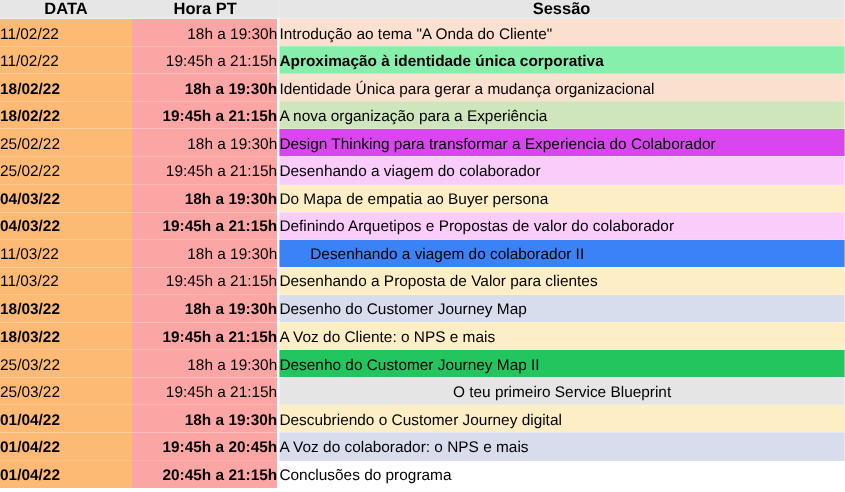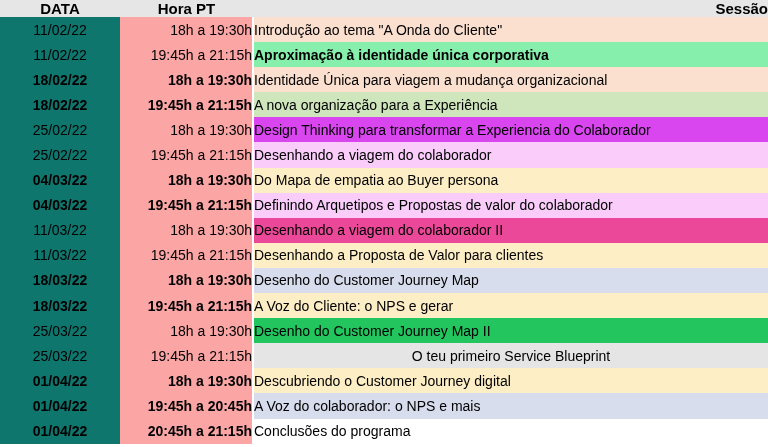--- a/index.html
+++ b/index.html
@@ -27,34 +27,34 @@
     background: #e6e6e6;
     font-size: 15px;
     font-weight: bold;
     color: #000000;
     padding: 0;
     vertical-align: middle;
     white-space: nowrap;
   }
   th.h-data   { text-align: center; padding-left: 10px; }
   th.h-hora   { text-align: center; }
-  th.h-sessao { text-align: right; padding-left: 9px; }
+  th.h-sessao { text-align: center; padding-left: 9px; }
 
   #schedule-table tbody td {
     height: 25.1px;
     font-size: 14px;
     color: #000000;
     padding: 0;
     vertical-align: middle;
     white-space: nowrap;
     overflow: hidden;
   }
   td.c-data {
-    background: #0f766e;
-    text-align: center;
+    background: #fdba74;
+    text-align: left;
     padding-right: 12px;
   }
   td.c-hora {
     background: #fca5a5;
     text-align: right;
     padding-right: 11px;
   }
   td.c-sessao {
     text-align: left;
     padding-left: 9px;
@@ -88,21 +88,21 @@
         <td class="c-sessao" style="background: rgb(251, 224, 207);"><span>Introdução ao tema "A Onda do Cliente"</span></td>
       </tr>
       <tr>
         <td class="c-data">11/02/22</td>
         <td class="c-hora">19:45h a 21:15h</td>
         <td class="c-sessao" style="background: #86efac; font-weight: bold;"><span>Aproximação à identidade única corporativa</span></td>
       </tr>
       <tr class="bold">
         <td class="c-data">18/02/22</td>
         <td class="c-hora">18h a 19:30h</td>
-        <td class="c-sessao" style="background: rgb(251, 224, 207);"><span>Identidade Única para viagem a mudança organizacional</span></td>
+        <td class="c-sessao" style="background: rgb(251, 224, 207);"><span>Identidade Única para gerar a mudança organizacional</span></td>
       </tr>
       <tr class="bold">
         <td class="c-data">18/02/22</td>
         <td class="c-hora">19:45h a 21:15h</td>
         <td class="c-sessao" style="background: rgb(207, 229, 187); margin-top: 30px;"><span>A nova organização para a Experiência</span></td>
       </tr>
       <tr>
         <td class="c-data">25/02/22</td>
         <td class="c-hora">18h a 19:30h</td>
         <td class="c-sessao" style="background: #d946ef;"><span>Design Thinking para transformar a Experiencia do Colaborador</span></td>
@@ -118,36 +118,36 @@
         <td class="c-sessao" style="background: rgb(253, 238, 197);"><span>Do Mapa de empatia ao </span><span class="em">Buyer persona</span></td>
       </tr>
       <tr class="bold">
         <td class="c-data">04/03/22</td>
         <td class="c-hora">19:45h a 21:15h</td>
         <td class="c-sessao" style="background: rgb(249, 204, 249);"><span>Definindo Arquetipos e Propostas de valor do colaborador</span></td>
       </tr>
       <tr>
         <td class="c-data">11/03/22</td>
         <td class="c-hora">18h a 19:30h</td>
-        <td class="c-sessao" style="background: #ec4899;"><span>Desenhando a viagem do colaborador II</span></td>
+        <td class="c-sessao" style="background: #3b82f6; padding-left: 28px;"><span>Desenhando a viagem do colaborador II</span></td>
       </tr>
       <tr>
         <td class="c-data">11/03/22</td>
         <td class="c-hora">19:45h a 21:15h</td>
         <td class="c-sessao" style="background: rgb(253, 238, 197);"><span>Desenhando a Proposta de Valor para clientes</span></td>
       </tr>
       <tr class="bold">
         <td class="c-data">18/03/22</td>
         <td class="c-hora">18h a 19:30h</td>
         <td class="c-sessao" style="background: rgb(216, 221, 237);"><span>Desenho do Customer Journey Map</span></td>
       </tr>
       <tr class="bold">
         <td class="c-data">18/03/22</td>
         <td class="c-hora">19:45h a 21:15h</td>
-        <td class="c-sessao" style="background: rgb(253, 238, 197);"><span>A Voz do Cliente: o NPS e gerar</span></td>
+        <td class="c-sessao" style="background: rgb(253, 238, 197);"><span>A Voz do Cliente: o NPS e mais</span></td>
       </tr>
       <tr>
         <td class="c-data">25/03/22</td>
         <td class="c-hora">18h a 19:30h</td>
         <td class="c-sessao" style="background: #22c55e;"><span>Desenho do Customer Journey Map II</span></td>
       </tr>
       <tr>
         <td class="c-data">25/03/22</td>
         <td class="c-hora">19:45h a 21:15h</td>
         <td class="c-sessao" style="background: #e5e5e5; text-align: center;"><span>O teu primeiro Service Blueprint</span></td>

